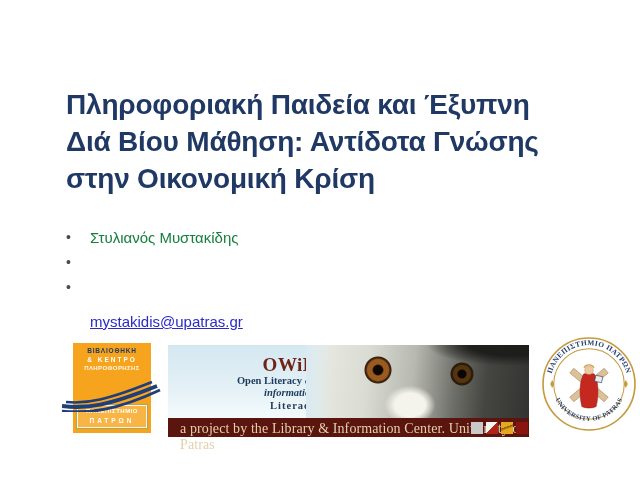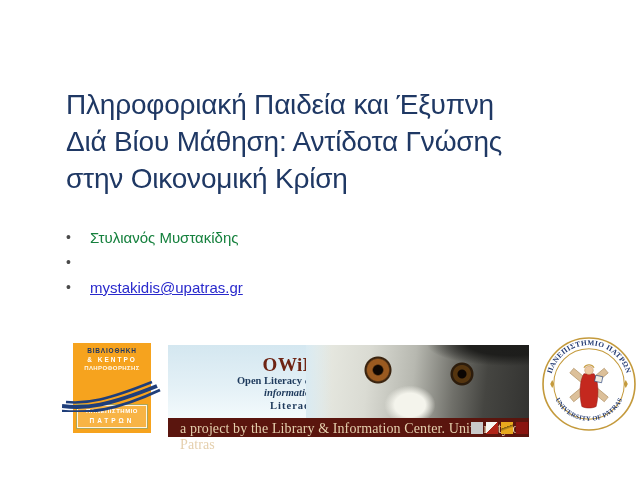--- a/index.html
+++ b/index.html
@@ -5,30 +5,30 @@
   * { margin:0; padding:0; box-sizing:border-box; }
   html,body { background:#ffffff; }
   .slide {
     position:relative; width:640px; height:480px; background:#ffffff;
     font-family:"Liberation Sans","DejaVu Sans",sans-serif; overflow:hidden;
   }
 
   
   .title {
     position:absolute; left:66px; top:86px; width:520px;
-    font-size:28px; font-weight:normal; line-height:37px;
+    font-size:28px; font-weight:bold; line-height:37px;
     color:#1f3864; white-space:pre-line; letter-spacing:-0.2px;
   }
 
   
   .bullets { position:absolute; left:66px; top:226px; width:520px; }
   .bullet-row { display:flex; align-items:flex-start; height:25px; }
   .bullet-dot { width:24px; color:#4a4a4a; font-size:14px; line-height:23px; }
   .bullet-text { font-size:15px; line-height:23px; color:#15803d; }
-  .bullet-link { font-size:15px; line-height:23px; color:#2929cc; text-decoration:underline; cursor:pointer; }
+  .bullet-link { font-size:15px; line-height:23px; color:#2929cc; text-decoration:underline; cursor:pointer;margin-top:34px; }
 
   
   .lib-logo { position:absolute; left:64px; top:340px; width:102px; height:100px; }
   .lib-orange { position:absolute; left:9px; top:3px; width:78px; height:90px; background:#f6a31e; }
   .lib-t1 { position:absolute; top:4px; left:0; right:0; text-align:center;
             font-size:6.5px; font-weight:bold; color:#1f3864; letter-spacing:0.8px; }
   .lib-t2 { position:absolute; top:13px; left:0; right:0; text-align:center;
             font-size:6.5px; font-weight:bold; color:#ffffff; letter-spacing:2px; }
   .lib-t3 { position:absolute; top:22px; left:0; right:0; text-align:center;
             font-size:6px; font-weight:bold; color:#fff7e6; letter-spacing:0.4px; }

